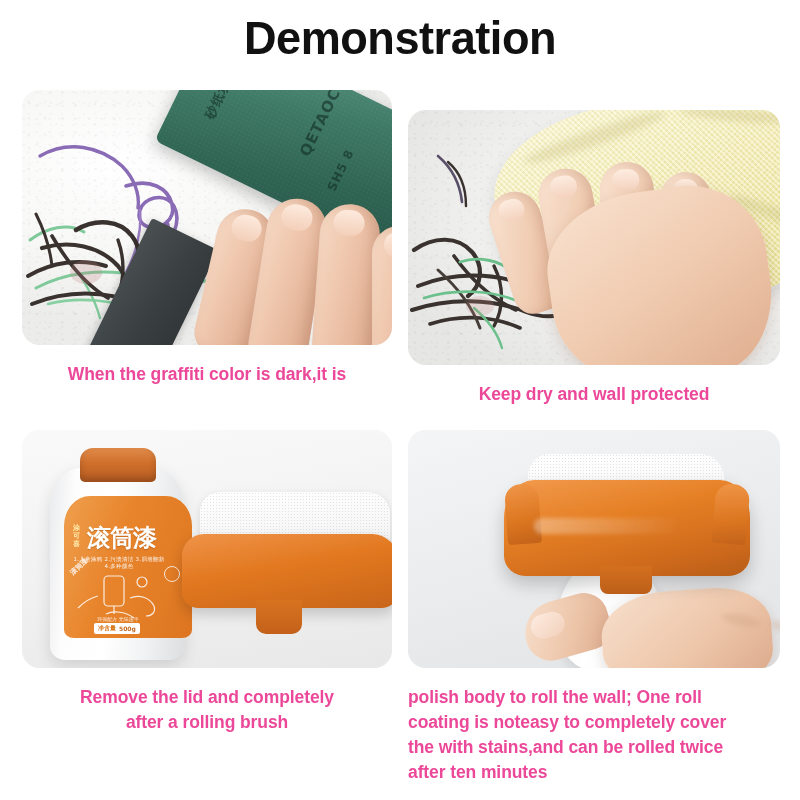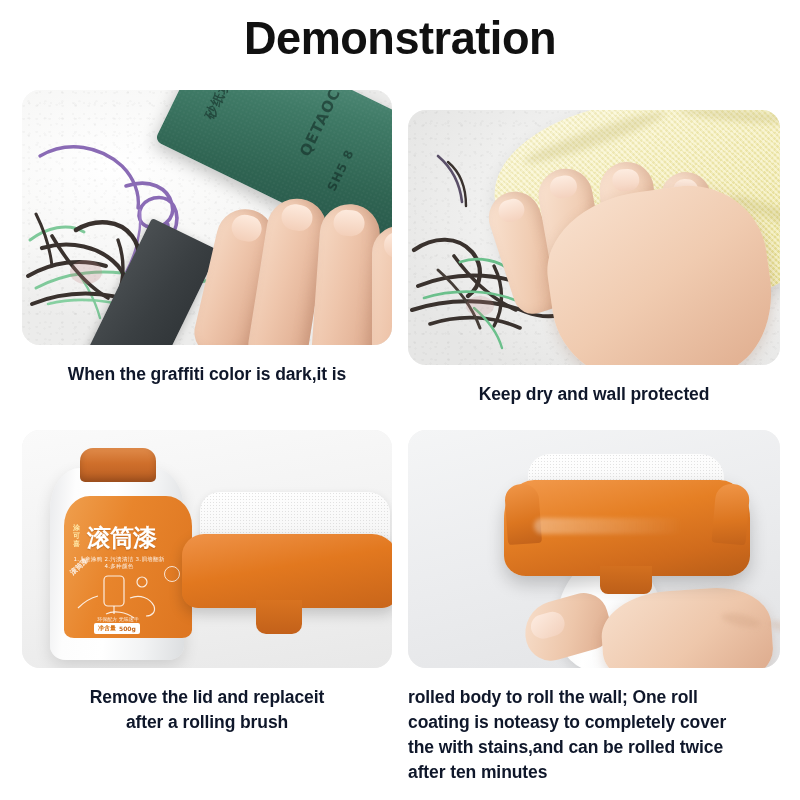--- a/index.html
+++ b/index.html
@@ -53,21 +53,21 @@
     overflow: hidden;
     background: #f2f2f2;
   }
   .photo-bl, .photo-br { height: 238px; }
 
   
   .caption {
     font-size: 17.5px;
     line-height: 25px;
     font-weight: bold;
-    color: #0f172a;
+    color: #ec4899;
     text-align: center;
     margin-top: 17px;
     letter-spacing: -0.1px;
   }
   .caption-left { text-align: left; }
   .caption span { display: block; }
 
   
   .wall-bg {
     position: absolute; inset: 0;
@@ -591,21 +591,21 @@
       </div>
 
       <div class="roller3">
         <div class="roller3-nap"></div>
         <div class="roller3-frame"></div>
         <div class="roller3-stem"></div>
       </div>
     </div>
 
     <div class="caption">
-      <span>Remove the lid and replaceit</span>
+      <span>Remove the lid and completely</span>
       <span>after a rolling brush</span>
     </div>
   </div>
 
   <div class="cell cell-br">
     <div class="photo photo-br">
       <div class="studio-bg4"></div>
 
       <div class="bottle4"></div>
 
@@ -622,20 +622,20 @@
         <div class="r4-frame">
           <div class="r4-arm-l"></div>
           <div class="r4-arm-r"></div>
           <div class="r4-gloss"></div>
         </div>
         <div class="r4-stem"></div>
       </div>
     </div>
 
     <div class="caption caption-left">
-      <span>rolled body to roll the wall; One roll</span>
+      <span>polish body to roll the wall; One roll</span>
       <span>coating is noteasy to completely cover</span>
       <span>the with stains,and can be rolled twice</span>
       <span>after ten minutes</span>
     </div>
   </div>
 
 </div>
 
 </body></html>

